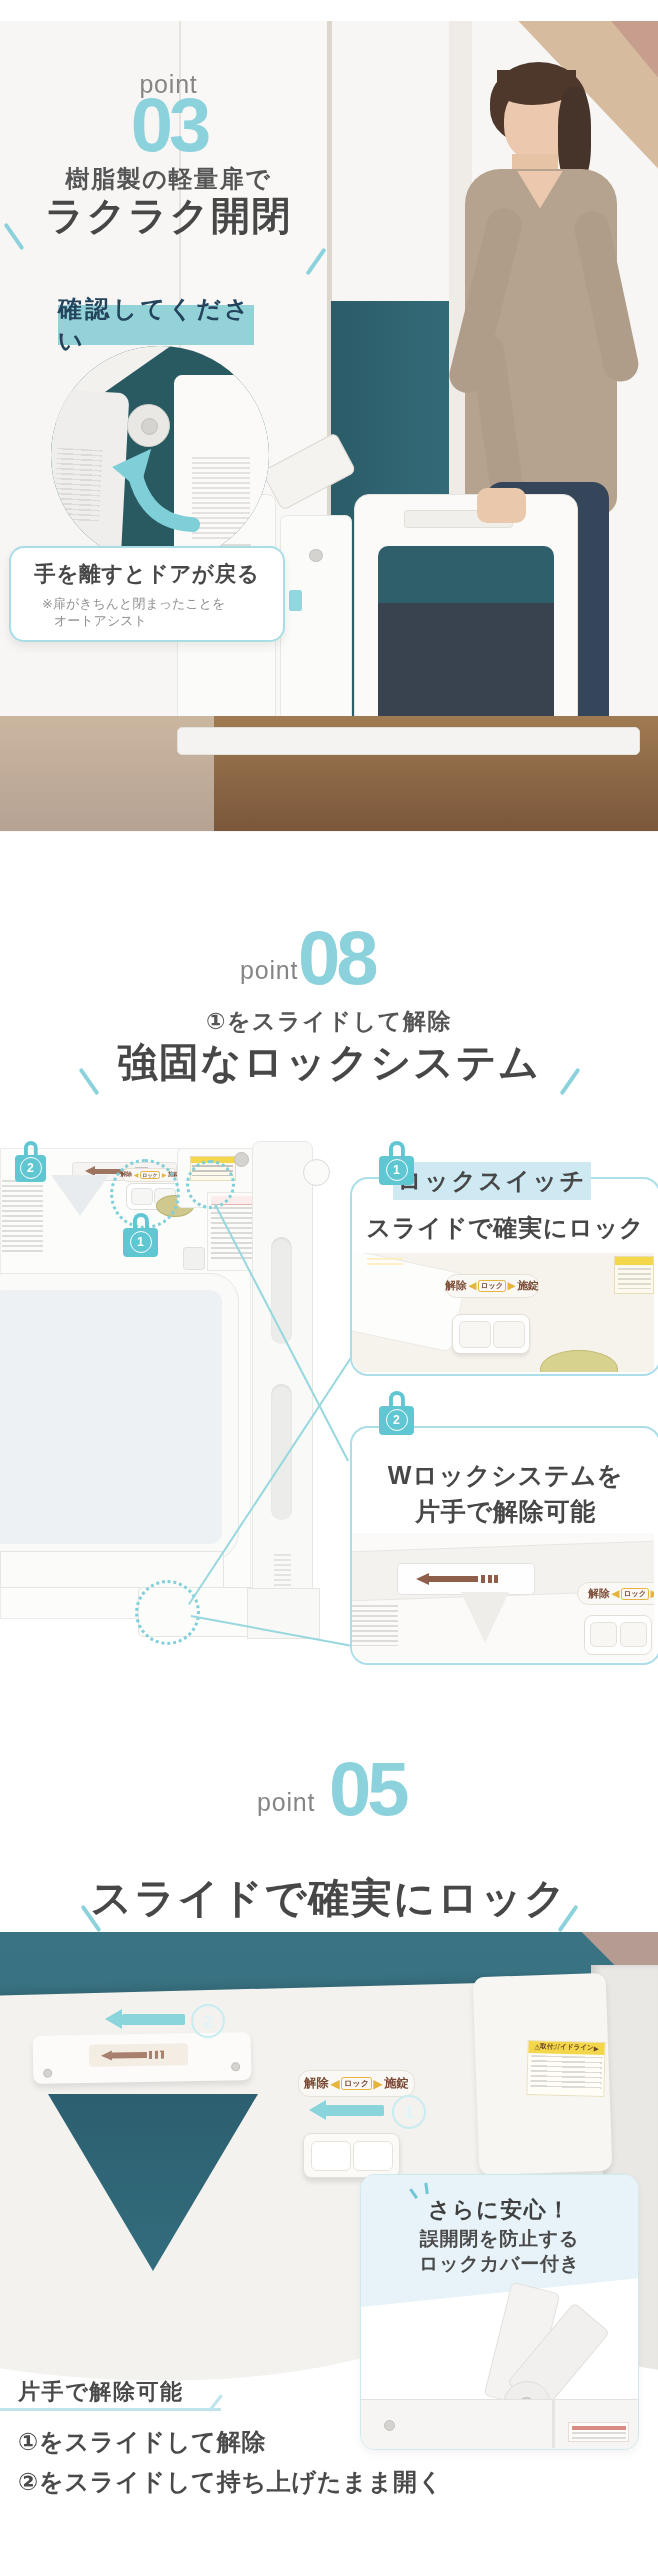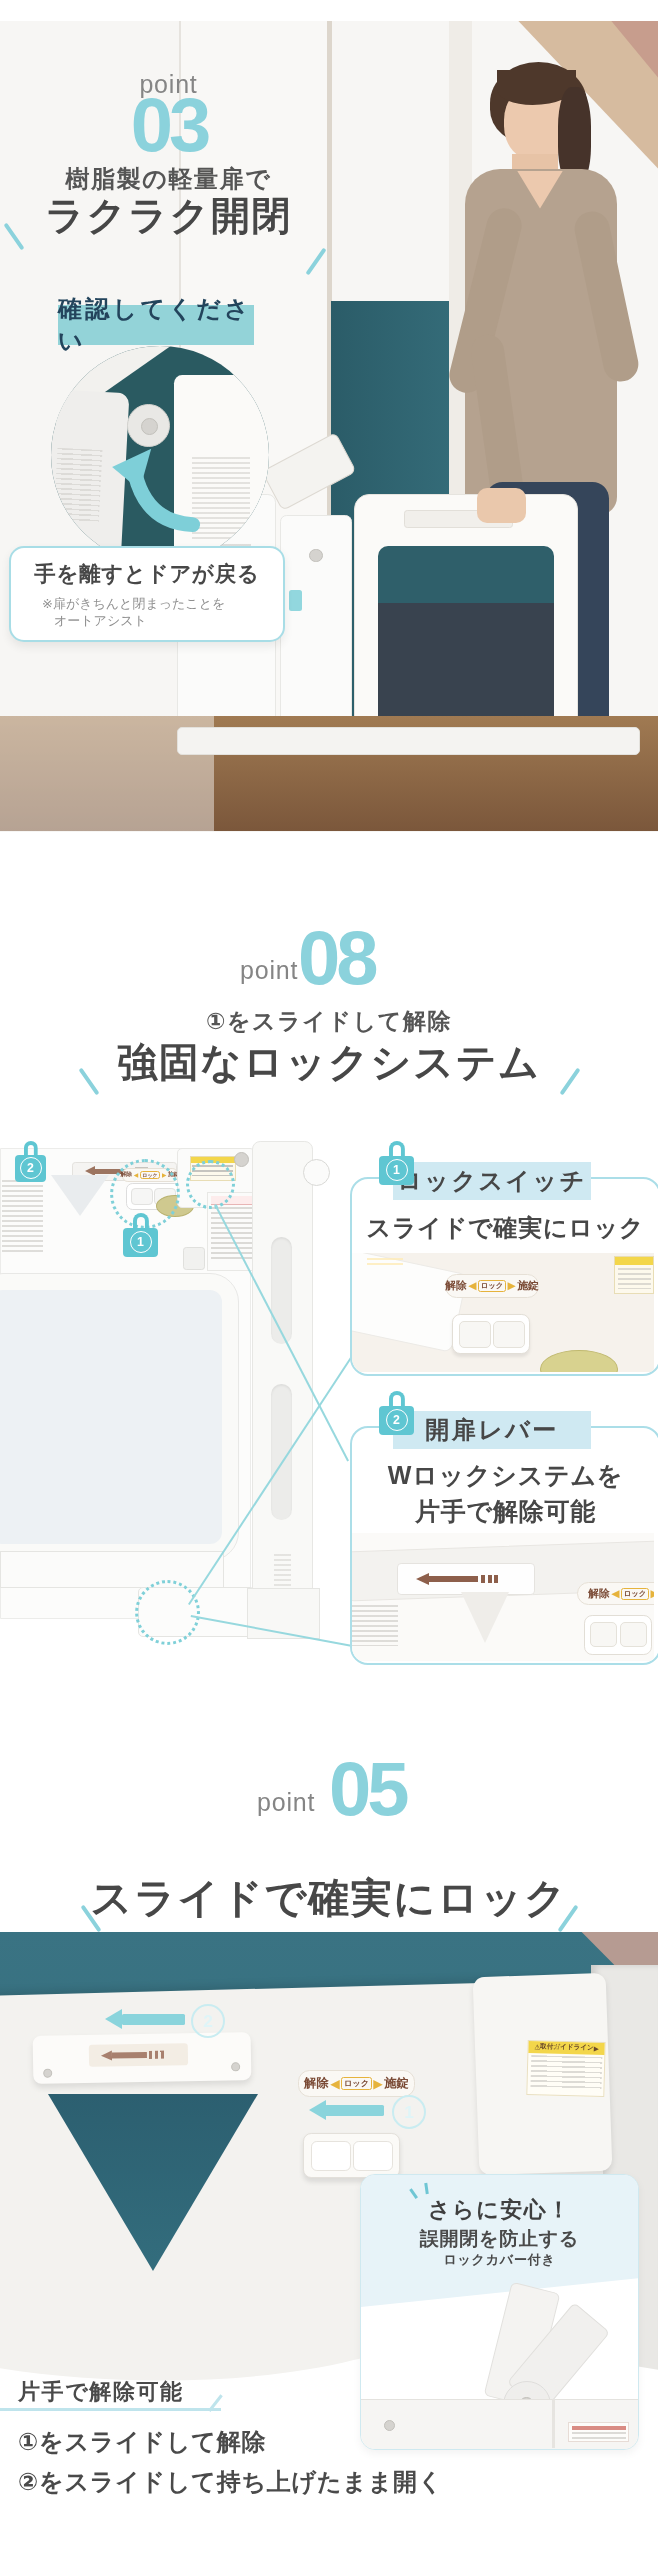--- a/index.html
+++ b/index.html
@@ -226,21 +226,20 @@
   </div>
   <div class="lock-icon" style="left:379px;top:1141px;width:35px;height:44px;z-index:7;">
     <div class="shk"></div>
     <div class="bod">
         <div class="nc">
           <span>1</span>
         </div>
       </div>
   </div>
 
-  <div class="band" style="left:393px;top:1411px;width:198px;height:38px;">開扉レバー</div>
   <div class="cbox" style="left:350px;top:1426px;width:307px;height:235px;overflow:hidden;">
     <div class="ctr" style="margin-top:31px;font-weight:bold;font-size:25px;color:#474747;letter-spacing:0.8px;">Wロックシステムを</div>
     <div class="ctr" style="margin-top:3.3px;font-weight:bold;font-size:25px;color:#474747;letter-spacing:0.8px;">片手で解除可能</div>
     <div class="a" style="left:0;top:105px;width:302px;height:128px;background:#fbfaf8;overflow:hidden;">
       <div class="a" style="left:-10px;top:13px;width:323px;height:48px;background:#f3f2ef;border:0.8px solid #e8e6e2;border-radius:11.5px;transform:rotate(-2deg);"></div>
       <div class="a" style="left:45px;top:30px;width:136px;height:30px;background:#fefefe;border:0.8px solid #e5e3df;border-radius:4.1px;display:flex;align-items:center;">
         <div style="width:0;height:0;border-top:6.6px solid transparent;border-bottom:6.6px solid transparent;border-right:13px solid #8d5f4b;margin-left:18px;"></div>
         <div style="width:49px;height:6.6px;background:#8d5f4b;"></div>
         <div style="width:18px;height:8.2px;margin-left:3.3px;background:repeating-linear-gradient(90deg,#8d5f4b 0 4.1px,transparent 4.1px 6.6px);"></div>
       </div>
@@ -326,21 +325,21 @@
       <path d="M0,50 C150,74 320,68 430,40 C540,14 660,28 800,52 L800,80 L0,80 Z" fill="#ffffff"></path>
     </svg>
   </div>
 
   <div class="a" style="left:360px;top:2174px;width:277px;height:274px;background:#fff;border:1.6px solid #cfe9f0;border-radius:15px;overflow:hidden;z-index:8;box-shadow:0 3.3px 8.2px rgba(0,0,0,.05);">
     <div class="a" style="left:0;top:0;width:277px;height:136px;background:#e7f3f8;clip-path:polygon(0 0,100% 0,100% 76%,0 97%);"></div>
     <span class="a" style="left:51px;top:13px;width:3.3px;height:10.7px;background:#6fc6d4;transform:rotate(-35deg);"></span>
     <span class="a" style="left:64px;top:8.2px;width:3.3px;height:10.7px;background:#6fc6d4;transform:rotate(-8deg);"></span>
     <div class="ctr a" style="left:0;top:20px;width:277px;font-weight:bold;font-size:22px;color:#3f3f3f;letter-spacing:1.6px;">さらに安心！</div>
     <div class="ctr a" style="left:0;top:51px;width:277px;font-weight:bold;font-size:19px;color:#4a4a4a;letter-spacing:0.8px;">誤開閉を防止する</div>
-    <div class="ctr a" style="left:0;top:76px;width:277px;font-weight:bold;font-size:13px;color:#4a4a4a;letter-spacing:0.8px;">ロックカバー付き</div>
+    <div class="ctr a" style="left:0;top:76px;width:277px;font-weight:bold;font-size:19px;color:#4a4a4a;letter-spacing:0.8px;">ロックカバー付き</div>
 
     <div class="a" style="left:136px;top:111px;width:48px;height:115px;background:#f4f3f1;border:0.8px solid #e2e1de;border-radius:5.8px;transform:rotate(14deg);"></div>
     <div class="a" style="left:174px;top:130px;width:45px;height:103px;background:#f1f0ee;border:0.8px solid #e0dfdc;border-radius:5.8px;transform:rotate(40deg);"></div>
     <div class="a" style="left:142px;top:206px;width:46px;height:46px;background:#efeeec;border:0.8px solid #dedddb;border-radius:50%;"></div>
     <div class="screw" style="left:158px;top:222px;width:13px;height:13px;"></div>
     <div class="a" style="left:-8.2px;top:224px;width:296px;height:58px;background:#f6f5f3;border-top:0.8px solid #e4e2de;"></div>
     <div class="a" style="left:191px;top:224px;width:2.5px;height:49px;background:#e6e4e0;"></div>
     <div class="a" style="left:207px;top:247px;width:59px;height:18px;background:#fdfcfa;border:0.8px solid #e7dcd6;">
       <div style="height:4.1px;margin:2.5px;background:#d98c84;"></div>
       <div class="tl" style="margin:0 2.5px;height:6.6px;opacity:.6;"></div>

